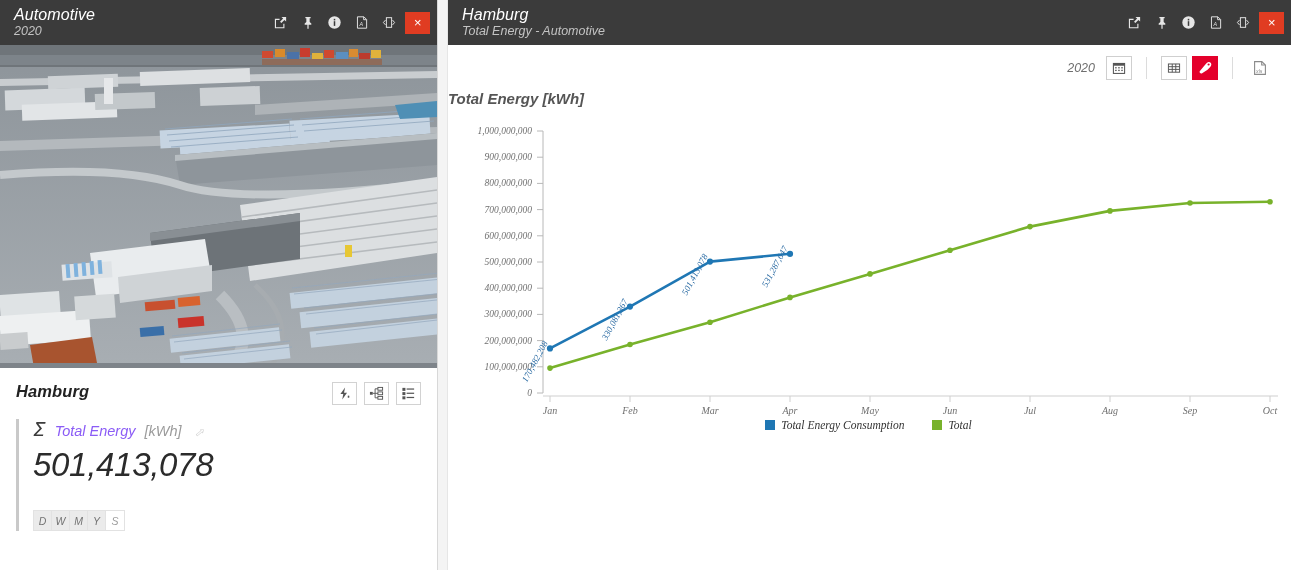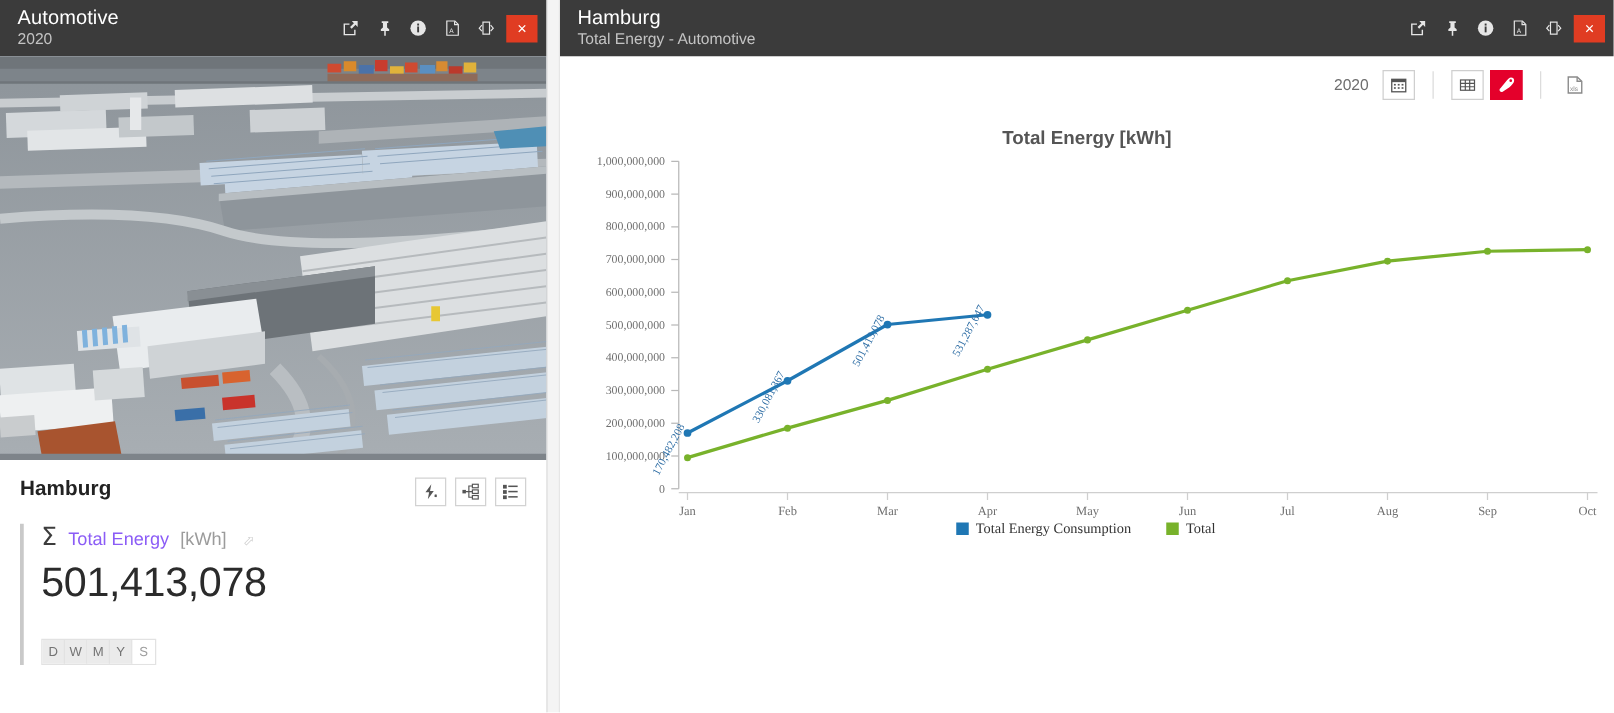--- a/index.html
+++ b/index.html
@@ -3,21 +3,21 @@
 <meta charset="utf-8">
 <style>
   * { box-sizing: border-box; }
   html, body {
     margin: 0; padding: 0;
     width: 1291px; height: 570px;
     background: #ffffff;
     font-family: "Liberation Sans", sans-serif;
     overflow: hidden;
   }
-  .app { position: relative; width: 1291px; height: 477px; display: flex; background:#fff; }
+  .app { position: relative; width: 1291px; height: 477px; display: flex; background:#fff;font-style:italic; }
 
   
   .left-panel { width: 437px; height: 570px; position: relative; background:#fff; flex: 0 0 437px; }
   .panel-header {
     height: 45px; background: #3b3b3b; color:#fff;
     display:flex; align-items:center; padding: 0 0 0 14px; position:relative;
   }
   .ph-titles { display:flex; flex-direction:column; justify-content:center; line-height:1.08; }
   .ph-title { font-size: 16px; color:#ffffff; font-weight:400; letter-spacing:0.1px; }
   .ph-sub { font-size: 12.5px; color:#c3c3c3; margin-top:2px; }
@@ -72,22 +72,22 @@
   .rp-toolbar { height:45px; display:flex; align-items:center; justify-content:flex-end; padding-right:18px; gap:0; }
   .tb-year { font-size:12.5px; color:#6e6e6e; margin-right:11px; }
   .tb-btn {
     width:26px; height:24px; border:1px solid #cfcfcf; background:#fff;
     display:flex; align-items:center; justify-content:center; cursor:pointer;
   }
   .tb-btn.active { background:#e4002b; border-color:#e4002b; }
   .tb-sep { width:1px; height:22px; background:#dcdcdc; margin:0 14px; }
   .tb-plain { width:26px; height:24px; display:flex; align-items:center; justify-content:center; cursor:pointer; }
 
-  .chart-title { text-align:center; font-size:15px; font-weight:bold; color:#555; margin-top:12px; }
-  .chart-area { position:relative; width:841px; height:390px; margin-top:2px; }
+  .chart-title { font-size:15px; font-weight:bold; color:#555; }
+  .chart-area { position:relative; width:841px; height:390px; margin-top:16px; }
   .chart-area svg { display:block; }
 
   .legend { display:flex; justify-content:center; gap:28px; margin-top:-4px; }
   .legend-item { display:flex; align-items:center; gap:6px; }
   .legend-swatch { width:10px; height:10px; display:block; }
   .legend-label { font-size:11.5px; color:#333; font-family:"Liberation Serif", serif; }
 
   .axis-lbl { font-family:"Liberation Serif", serif; font-size:9.5px; fill:#6f6f6f; }
   .xaxis-lbl { font-family:"Liberation Serif", serif; font-size:10px; fill:#6f6f6f; }
   .dlabel { font-family:"Liberation Serif", serif; font-size:9px; fill:#2f6ea5; }

